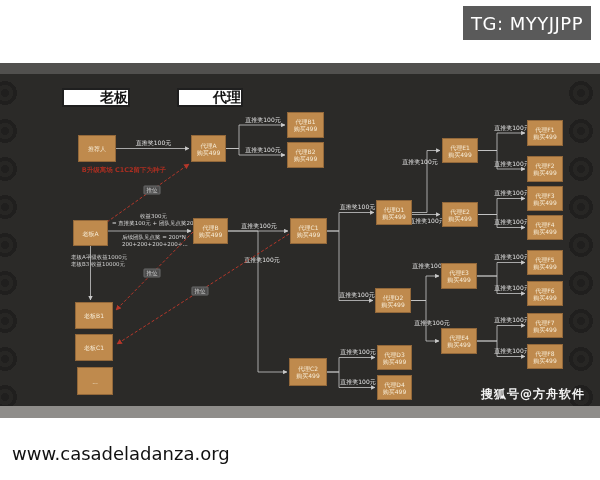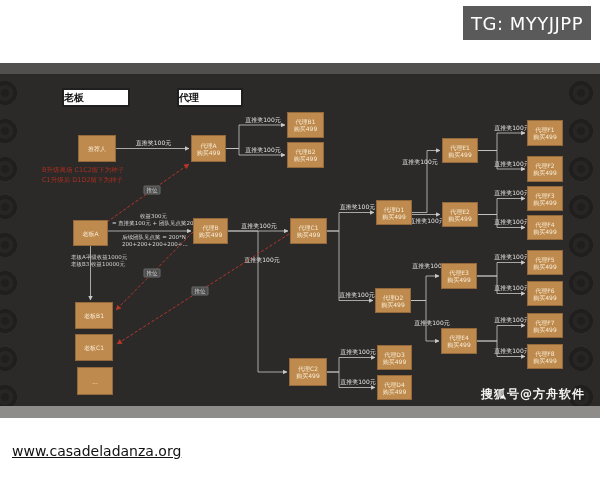--- a/index.html
+++ b/index.html
@@ -13,37 +13,37 @@
 
   .stage{position:absolute;left:0;top:63px;width:600px;height:343px;background:#2b2a28;}
   .stage-topbar{position:absolute;left:0;top:0;width:100%;height:11px;background:#51504e;}
   .ornament{position:absolute;top:11px;bottom:0;opacity:.55;
     background-image:radial-gradient(circle at 50% 50%, #171615 0 4px, #232220 4px 8px, #171615 8px 12px, transparent 12px);
     background-size:38px 38px;background-repeat:repeat-y;}
   .ornament.right{right:0;width:38px;}
   .ornament.left{left:-14px;width:38px;}
 
   .bottom-bar{position:absolute;left:0;top:406px;width:600px;height:12px;background:#8f8d8a;}
-  .site-text{position:absolute;left:12px;top:443px;font-size:14px;color:#111111;text-decoration:underline;}
+  .site-text{position:absolute;left:12px;top:443px;font-size:18px;color:#111111;}
 
   .legend{position:absolute;box-sizing:border-box;height:19px;background:#ffffff;
-    border:2px solid #1f1f1f;display:flex;align-items:center;justify-content:flex-start;
-    font-weight:bold;font-size:10px;color:#111111;}
+    border:2px solid #1f1f1f;display:flex;align-items:center;justify-content:flex-end;
+    font-weight:bold;font-size:14px;color:#111111;}
   .legend.boss{left:62px;top:88px;width:68px;}
   .legend.agent{left:177px;top:88px;width:66px;}
 
   #diagram-layer{position:absolute;left:0;top:0;width:600px;height:480px;}
   #edge-svg{position:absolute;left:0;top:0;}
 
   .dnode{position:absolute;box-sizing:border-box;background:#bf8a4d;border:1px solid #93683a;
     color:#f7ecd6;display:flex;flex-direction:column;align-items:center;justify-content:center;
     font-size:6px;line-height:7px;text-align:center;}
 
-  .red-notes{position:absolute;left:42px;top:166px;width:124px;text-align:left;
-    color:#a92e21;font-weight:normal;font-size:6.5px;line-height:9.5px;}
+  .red-notes{position:absolute;left:42px;top:166px;width:124px;text-align:right;
+    color:#a92e21;font-weight:bold;font-size:6.5px;line-height:9.5px;}
   .red-notes span{display:block;}
 
   .income{position:absolute;color:#d8d8d8;font-size:5.5px;line-height:7px;}
   .income span{display:block;}
   .income.top{left:112px;top:213px;}
   .income.top span:first-child{margin-left:28px;}
   .income.bottom{left:122px;top:234px;}
 
   .boss-note{position:absolute;left:71px;top:254px;color:#cfcfcf;font-size:5.5px;line-height:6.5px;}
   .boss-note span{display:block;}
@@ -75,21 +75,20 @@
 
   <div class="legend boss">
     <span>老板</span>
   </div>
   <div class="legend agent">
     <span>代理</span>
   </div>
 
   <div class="red-notes">
     <span>B升级离场 C1C2留下为种子</span>
-    <span>C1升级后 D1D2留下为种子</span>
   </div>
 
   <div class="income top">
     <span>收益300元</span>
     <span>= 直推奖100元 + 团队见点奖200元</span>
   </div>
   <div class="income bottom">
     <span>后续团队见点奖 = 200*N</span>
     <span>200+200+200+200+...</span>
   </div>

